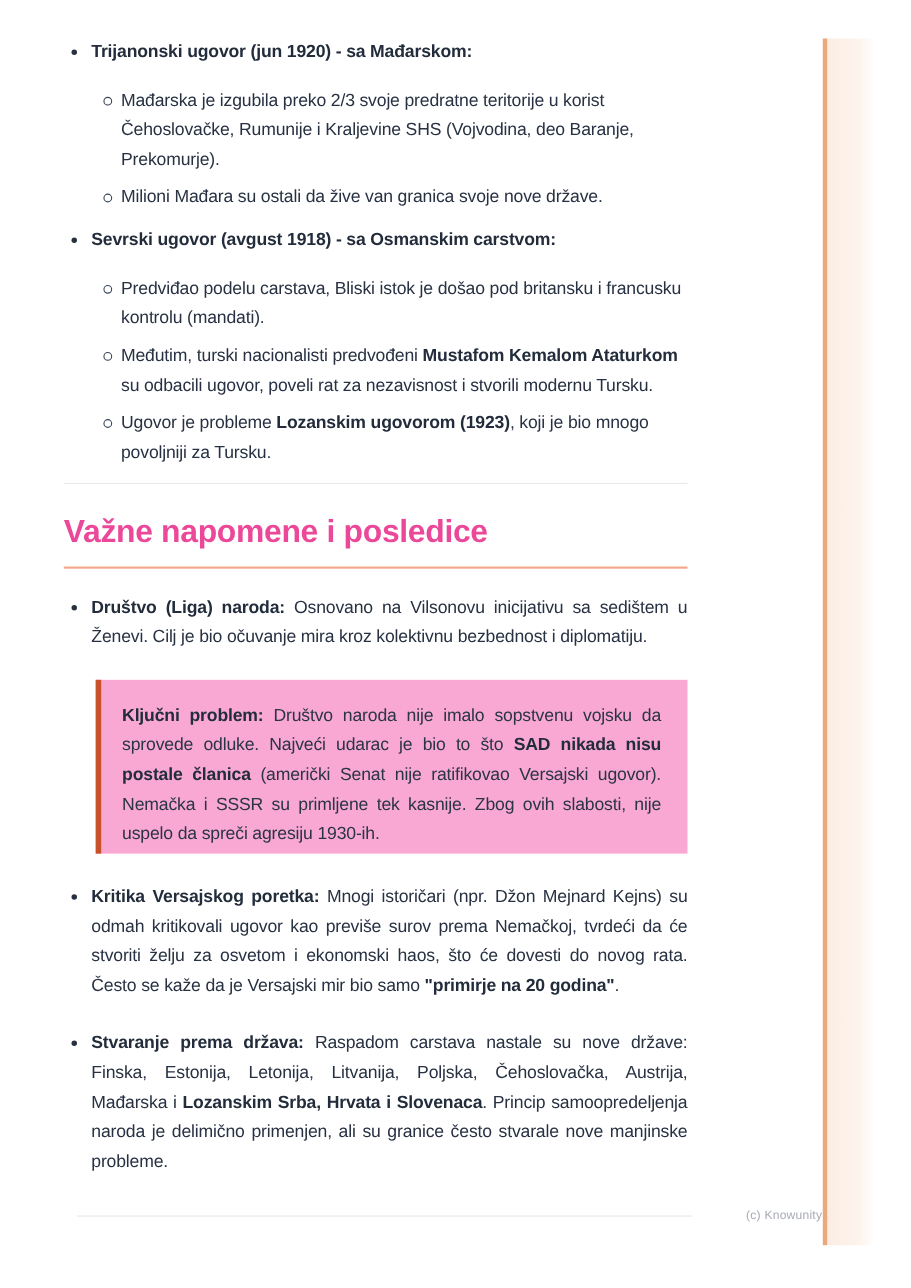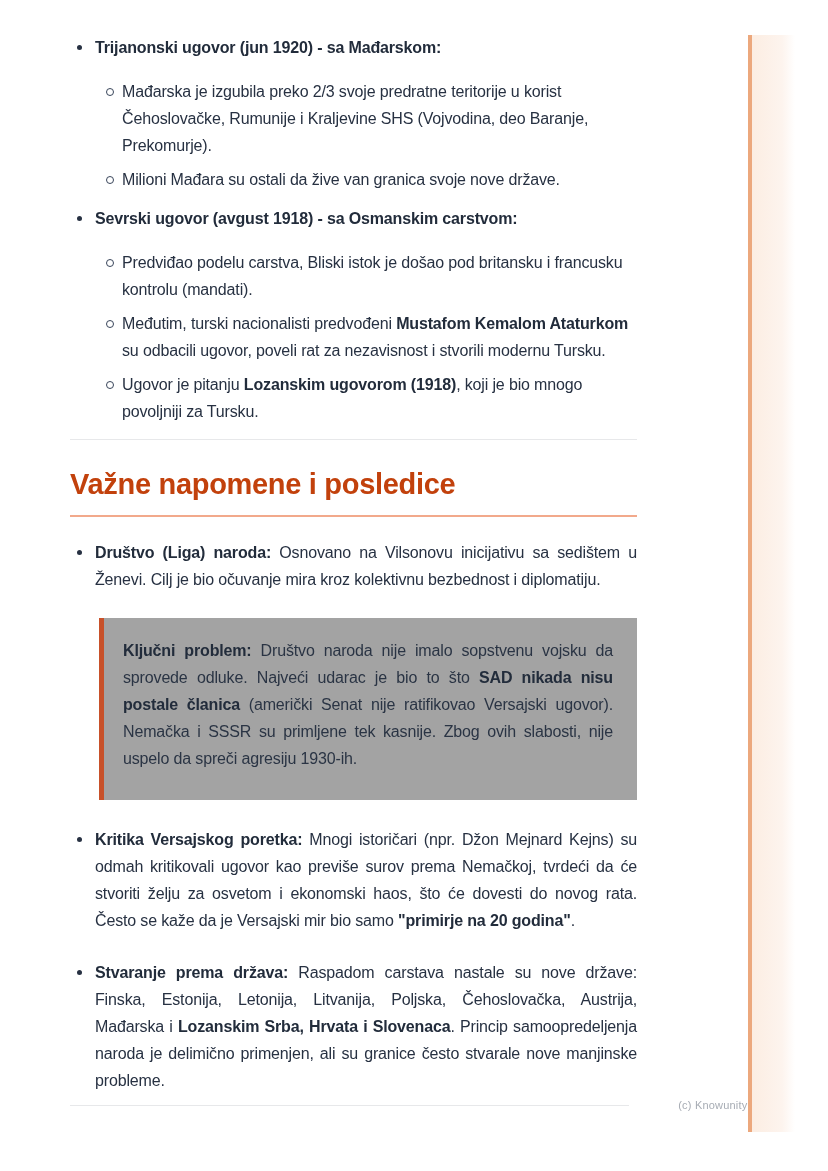--- a/index.html
+++ b/index.html
@@ -6,21 +6,21 @@
   body {
     width:828px; height:1171px;
     background:#ffffff;
     font-family:"Liberation Sans", sans-serif;
     font-size:16px; line-height:27px;
     letter-spacing:-0.15px;
     color:#273142;
     position:relative;
     overflow:hidden;
   }
-  .content { position:absolute; left:70px; top:34px; width:567px; }
+  .content { position:absolute; left:58px; top:34px; width:567px; }
 
   
   .li { position:relative; padding-left:25px; margin:0; }
   .li p { margin:0; }
   .marker { position:absolute; display:block; }
   .marker.disc {
     left:7px; top:11px; width:5px; height:5px;
     border-radius:50%; background:#273142;
   }
   .marker.circle {
@@ -33,35 +33,35 @@
   strong { font-weight:bold; color:#222c3b; }
 
   .divider {
     border:none; border-top:1px solid #e7e8ea;
     margin:14px 0 26px 0;
   }
 
   h2.heading {
     margin:0 0 13px 0;
     font-size:29px; line-height:36px;
-    color:#c2410c; letter-spacing:-0.3px;
+    color:#ec4899; letter-spacing:-0.3px;
   }
   .heading-rule {
     height:2px; background:rgba(232,98,44,0.55);
     margin-bottom:22px;
   }
 
   .bullet-block { margin-bottom:25px; }
   .just p { text-align:justify; }
 
   .callout {
     margin:24px 0 26px 29px;
     border-left:5px solid #c8512a;
-    background:#a3a3a3;
-    padding:19px 24px 28px 19px;
+    background:#f9a8d4;
+    padding:19px 24px 4px 19px;
   }
   .callout p { margin:0; text-align:justify; color:#2a3444; }
 
   .footer-row {
     position:absolute; left:70px; top:1098px; width:706px;
     display:flex; align-items:center;
   }
   .footer-rule { width:566px; height:1px; background:#e7e8ea; }
   .copyright {
     margin-left:49px; font-size:11px; line-height:14px;
@@ -97,29 +97,29 @@
       </div>
     </div>
 
     <div class="t-group">
       <div class="li top-li t-title">
         <span class="marker disc"></span>
         <p><strong>Sevrski ugovor (avgust 1918) - sa Osmanskim carstvom:</strong></p>
       </div>
       <div class="li sub-li">
         <span class="marker circle"></span>
-        <p><span>Predviđao podelu carstva, Bliski istok je došao pod britansku i francusku kontrolu (mandati).</span></p>
+        <p><span>Predviđao podelu carstava, Bliski istok je došao pod britansku i francusku kontrolu (mandati).</span></p>
       </div>
       <div class="li sub-li">
         <span class="marker circle"></span>
         <p><span>Međutim, turski nacionalisti predvođeni </span><strong>Mustafom Kemalom Ataturkom</strong><span> su odbacili ugovor, poveli rat za nezavisnost i stvorili modernu Tursku.</span></p>
       </div>
       <div class="li sub-li">
         <span class="marker circle"></span>
-        <p><span>Ugovor je pitanju </span><strong>Lozanskim ugovorom (1918)</strong><span>, koji je bio mnogo povoljniji za Tursku.</span></p>
+        <p><span>Ugovor je probleme </span><strong>Lozanskim ugovorom (1923)</strong><span>, koji je bio mnogo povoljniji za Tursku.</span></p>
       </div>
     </div>
 
   </section>
 
   <hr class="divider">
 
   <h2 class="heading">Važne napomene i posledice</h2>
   <div class="heading-rule"></div>
 

